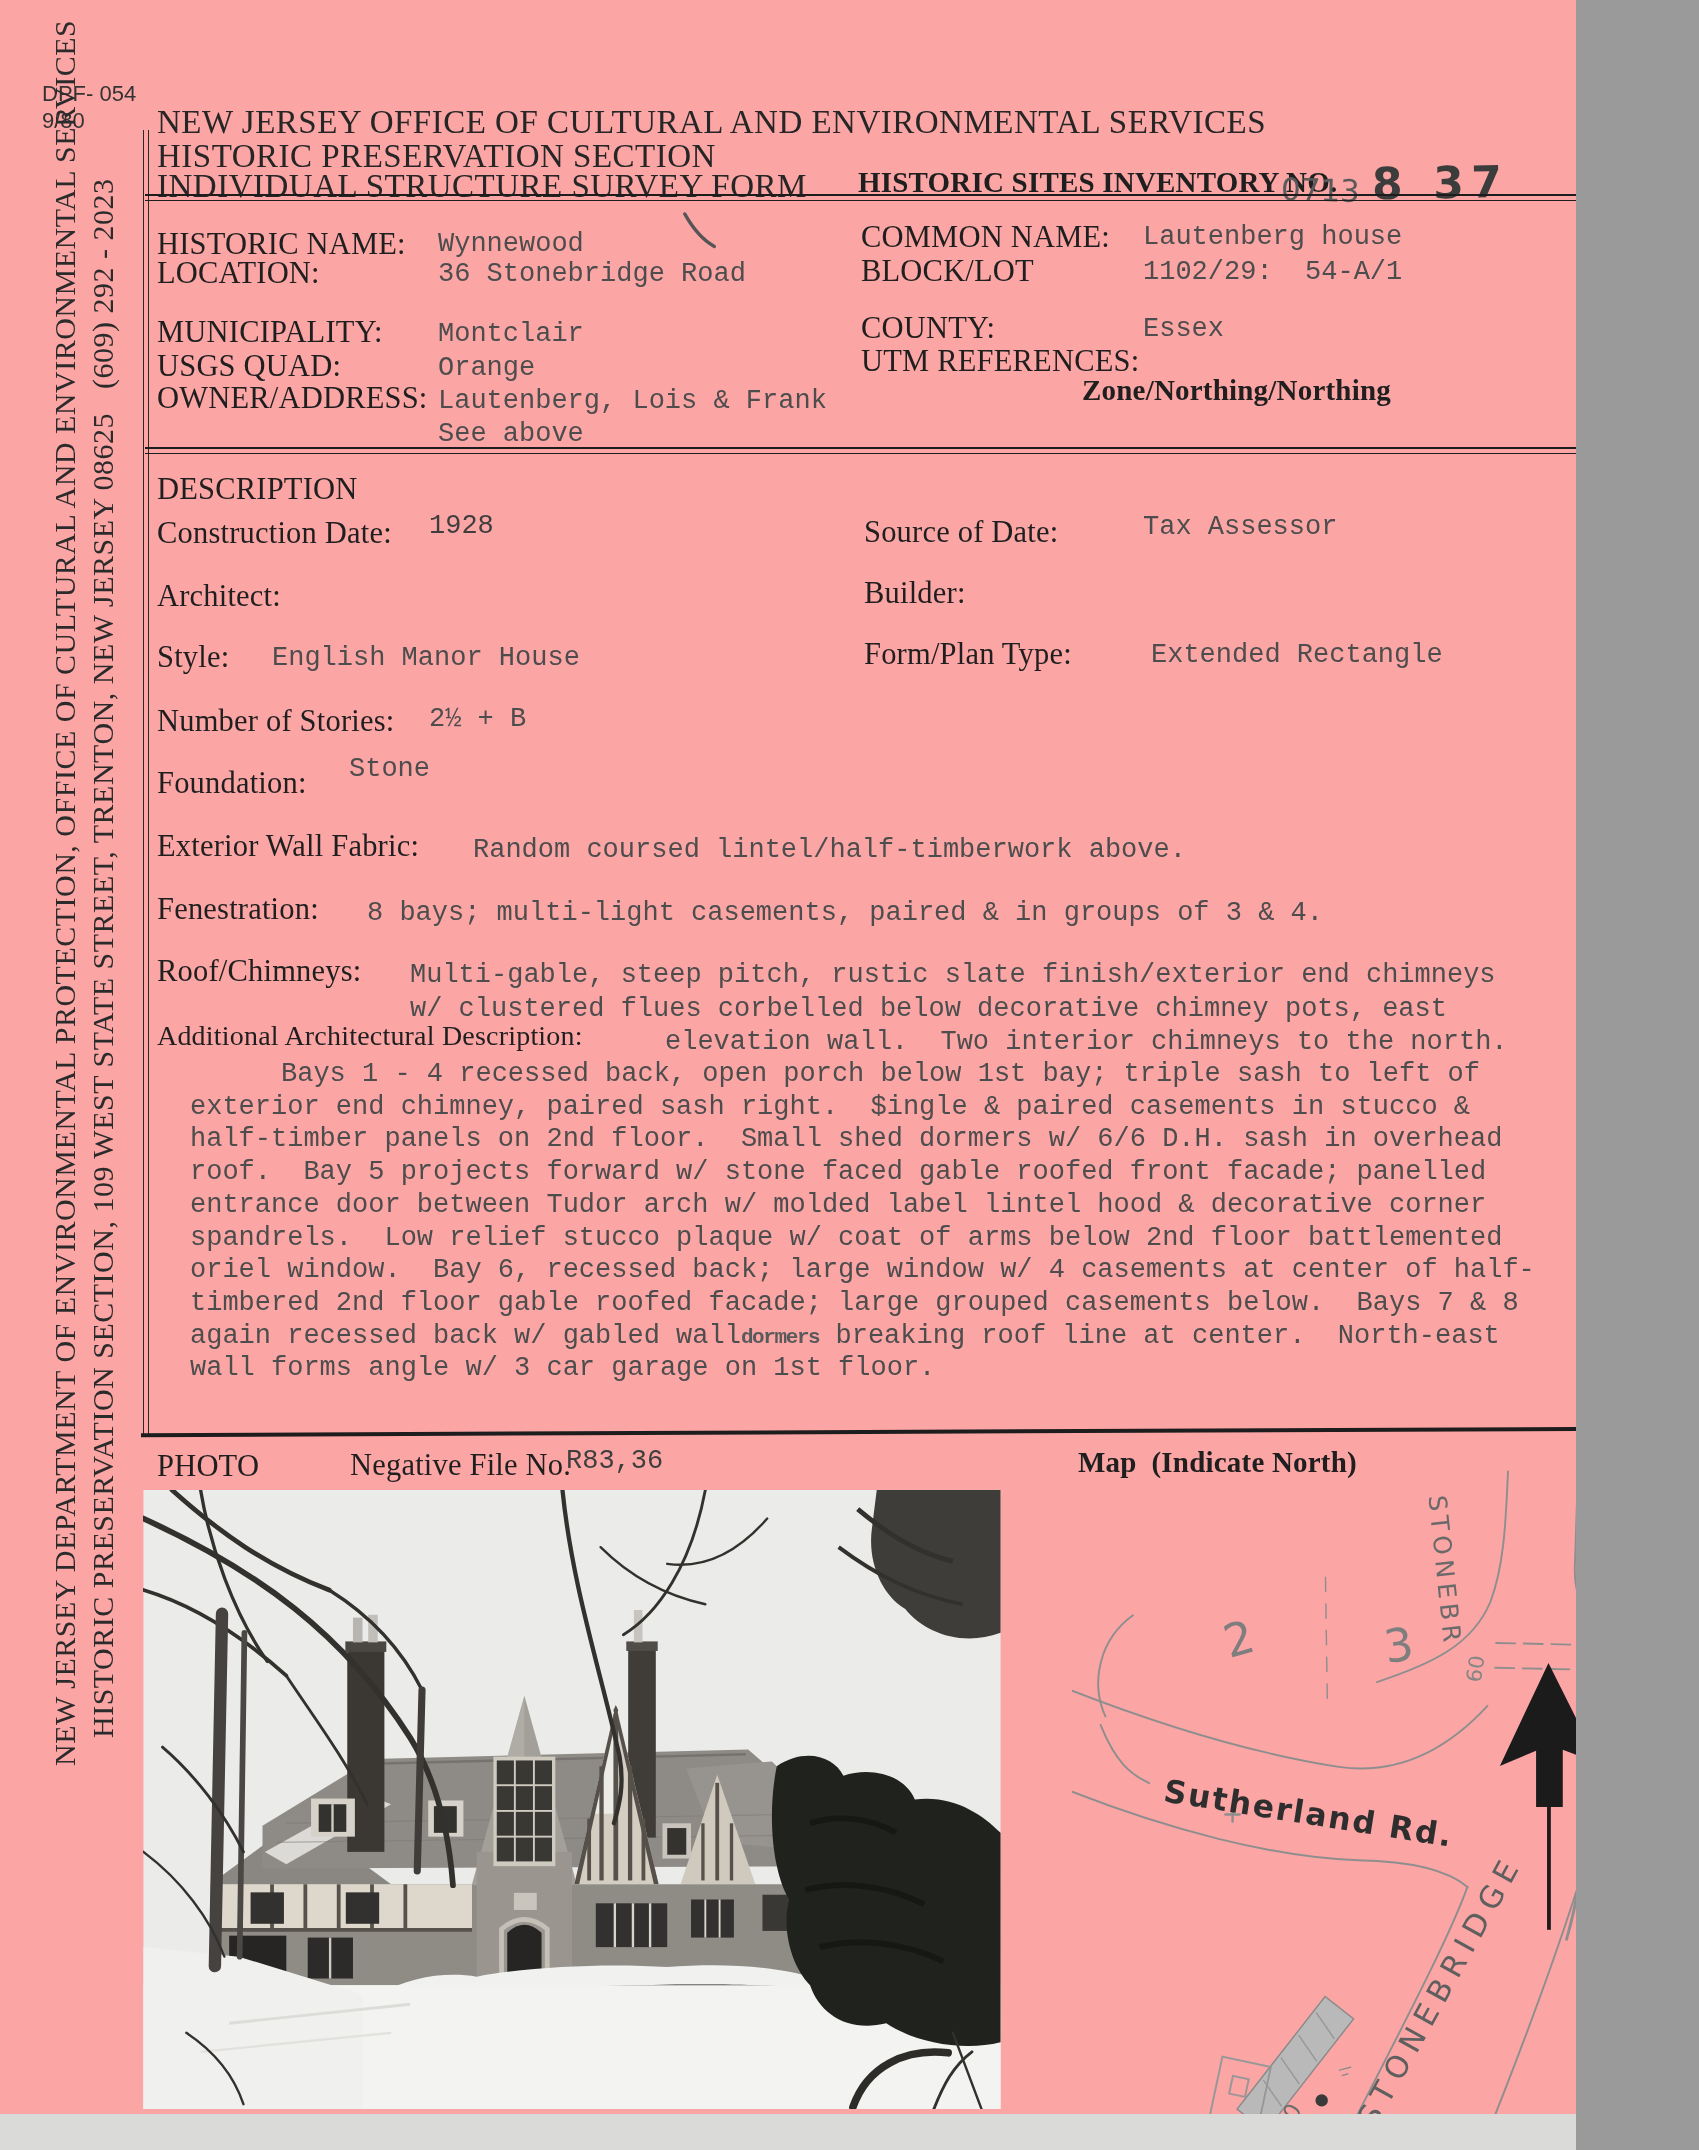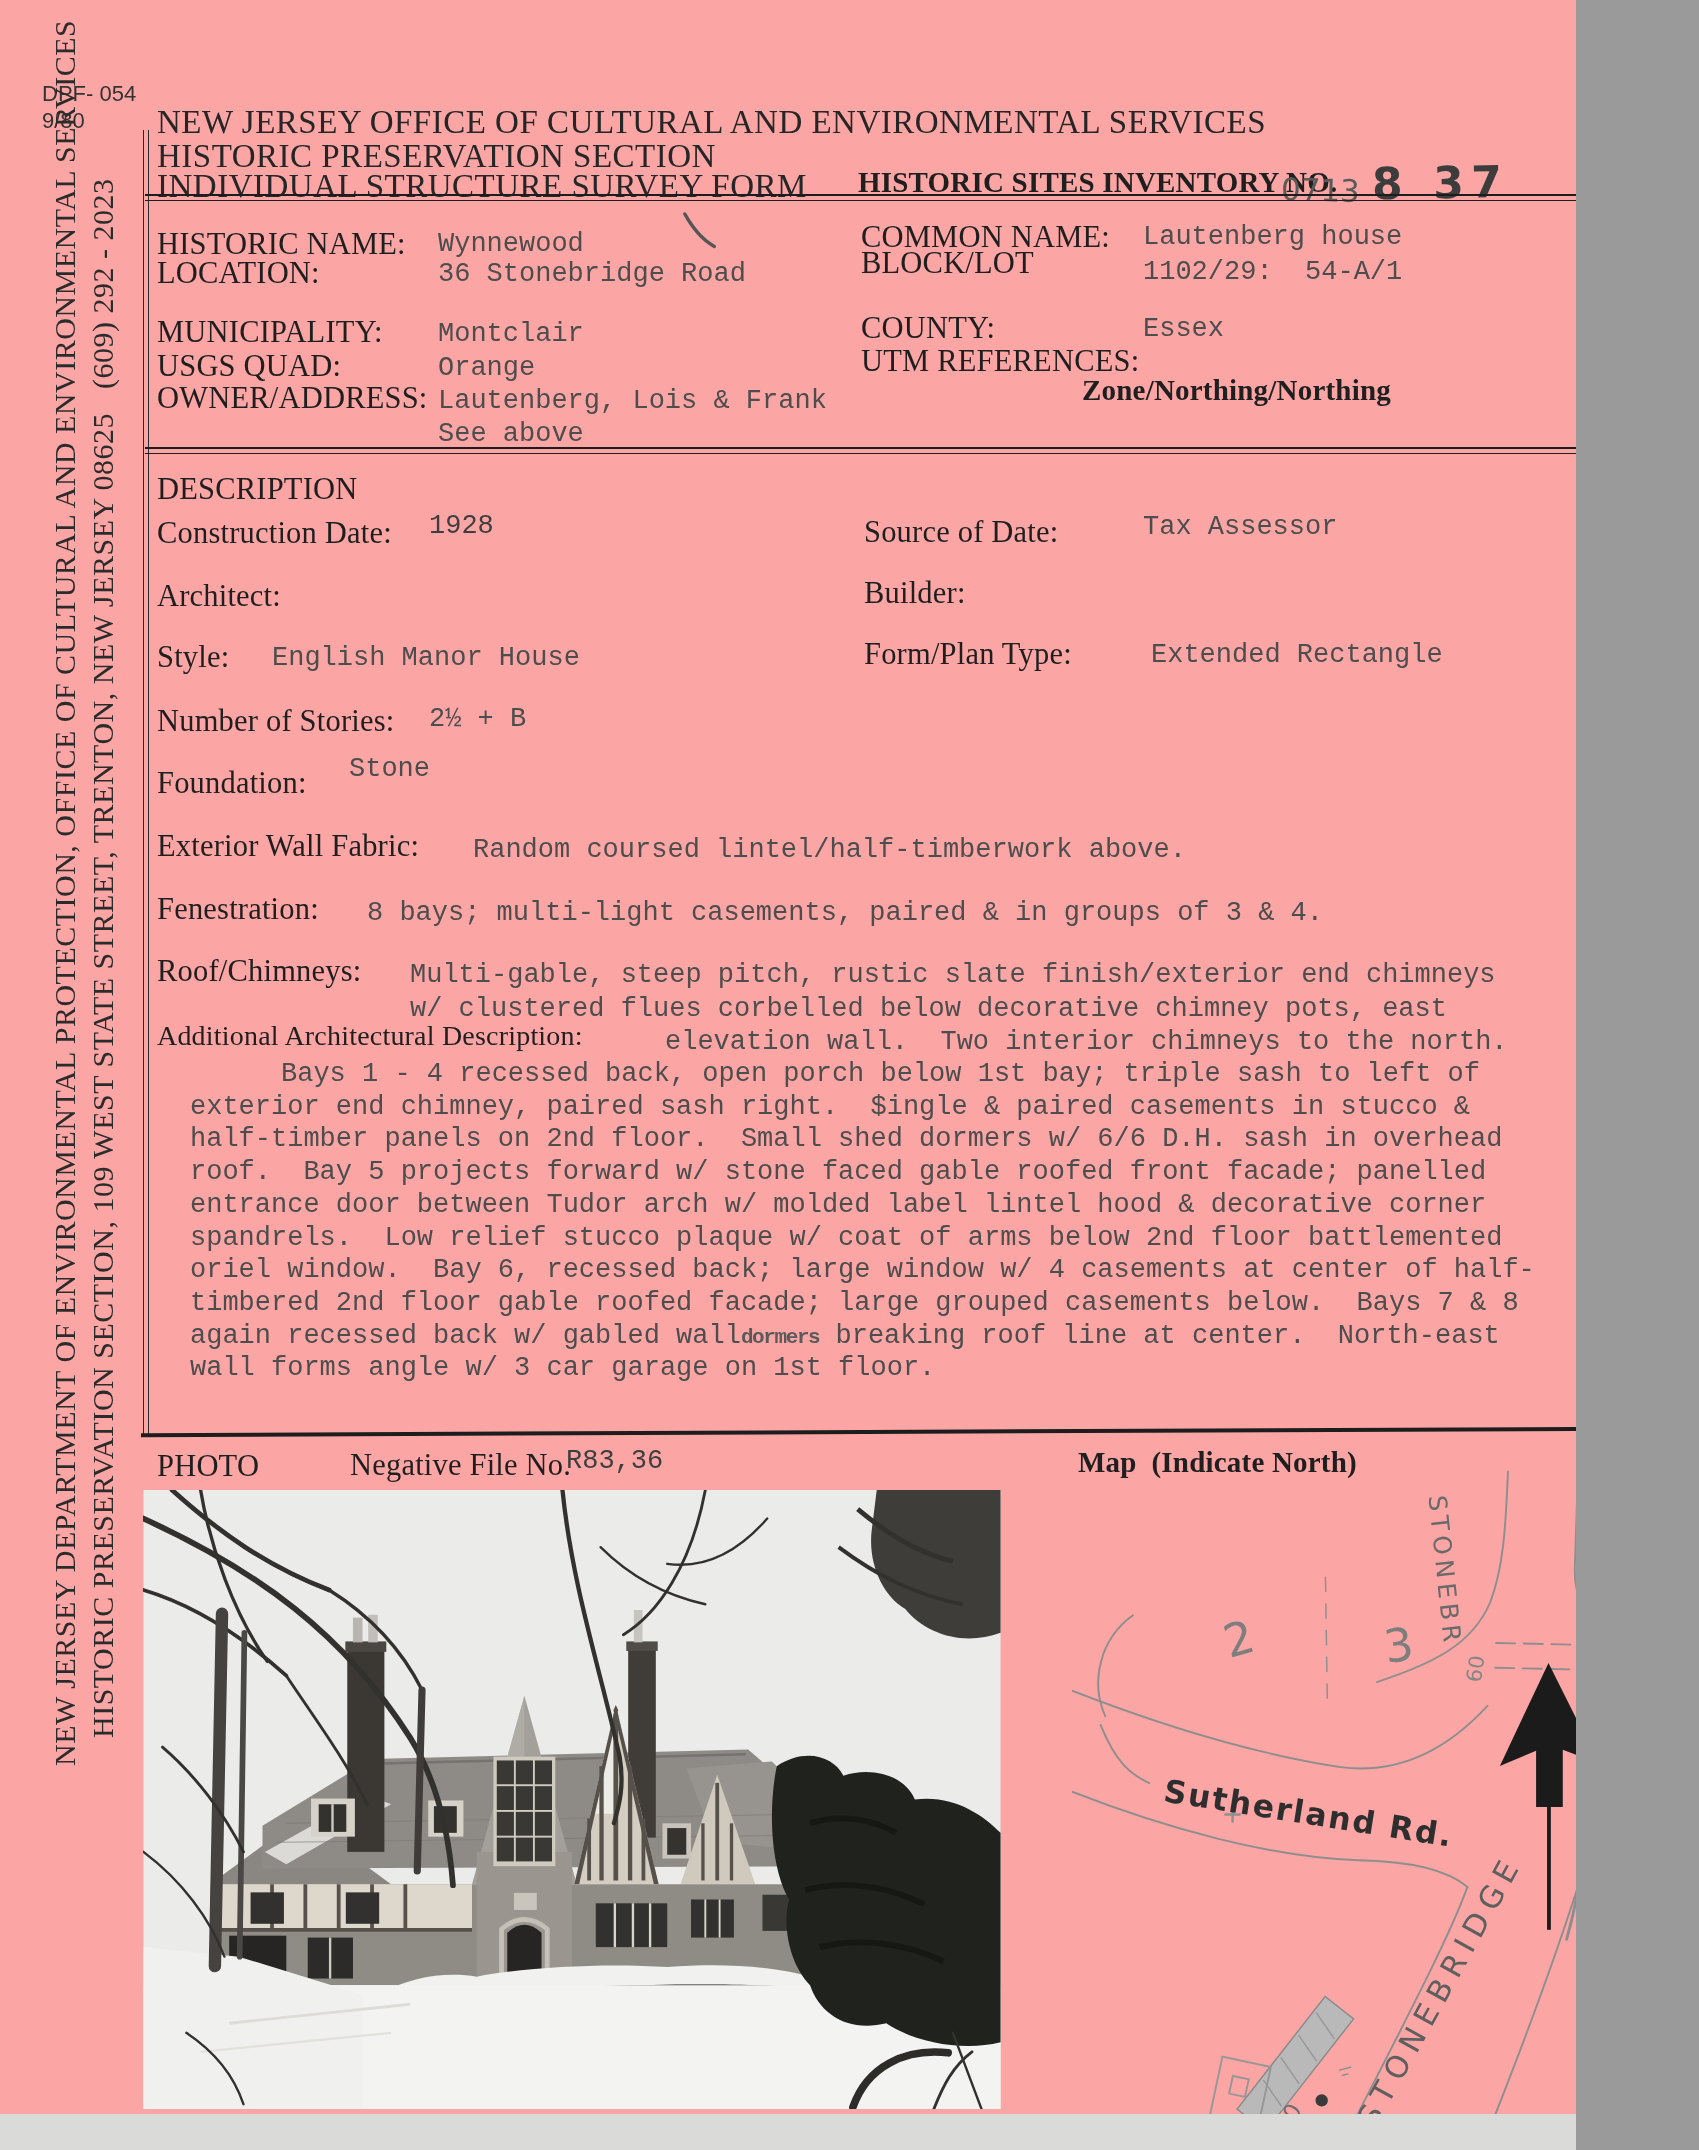--- a/index.html
+++ b/index.html
@@ -53,21 +53,21 @@
   <div class="lbl" style="left:157px;top:227px;">HISTORIC NAME:</div>
   <div class="typed" style="left:438px;top:229px;">Wynnewood</div>
   <svg class="abs" style="left:679px;top:210px;" width="43" height="48" viewBox="0 0 90 100">
     <path d="M12,8 C30,40 48,62 74,76" stroke="#555" stroke-width="7" fill="none" stroke-linecap="round"></path>
   </svg>
   <div class="lbl" style="left:157px;top:256px;">LOCATION:</div>
   <div class="typed" style="left:438px;top:259px;">36 Stonebridge Road</div>
 
   <div class="lbl" style="left:861px;top:220px;">COMMON NAME:</div>
   <div class="typed" style="left:1143px;top:222px;">Lautenberg house</div>
-  <div class="lbl" style="left:861px;top:246px;">BLOCK/LOT</div>
+  <div class="lbl" style="left:861px;top:254px;">BLOCK/LOT</div>
   <div class="typed" style="left:1143px;top:257px;">1102/29:  54-A/1</div>
 
   <div class="lbl" style="left:157px;top:315px;">MUNICIPALITY:</div>
   <div class="typed" style="left:438px;top:319px;">Montclair</div>
   <div class="lbl" style="left:157px;top:349px;">USGS QUAD:</div>
   <div class="typed" style="left:438px;top:353px;">Orange</div>
   <div class="lbl" style="left:157px;top:381px;">OWNER/ADDRESS:</div>
   <div class="typed" style="left:438px;top:386px;">Lautenberg, Lois &amp; Frank</div>
   <div class="typed" style="left:438px;top:419px;">See above</div>
 

